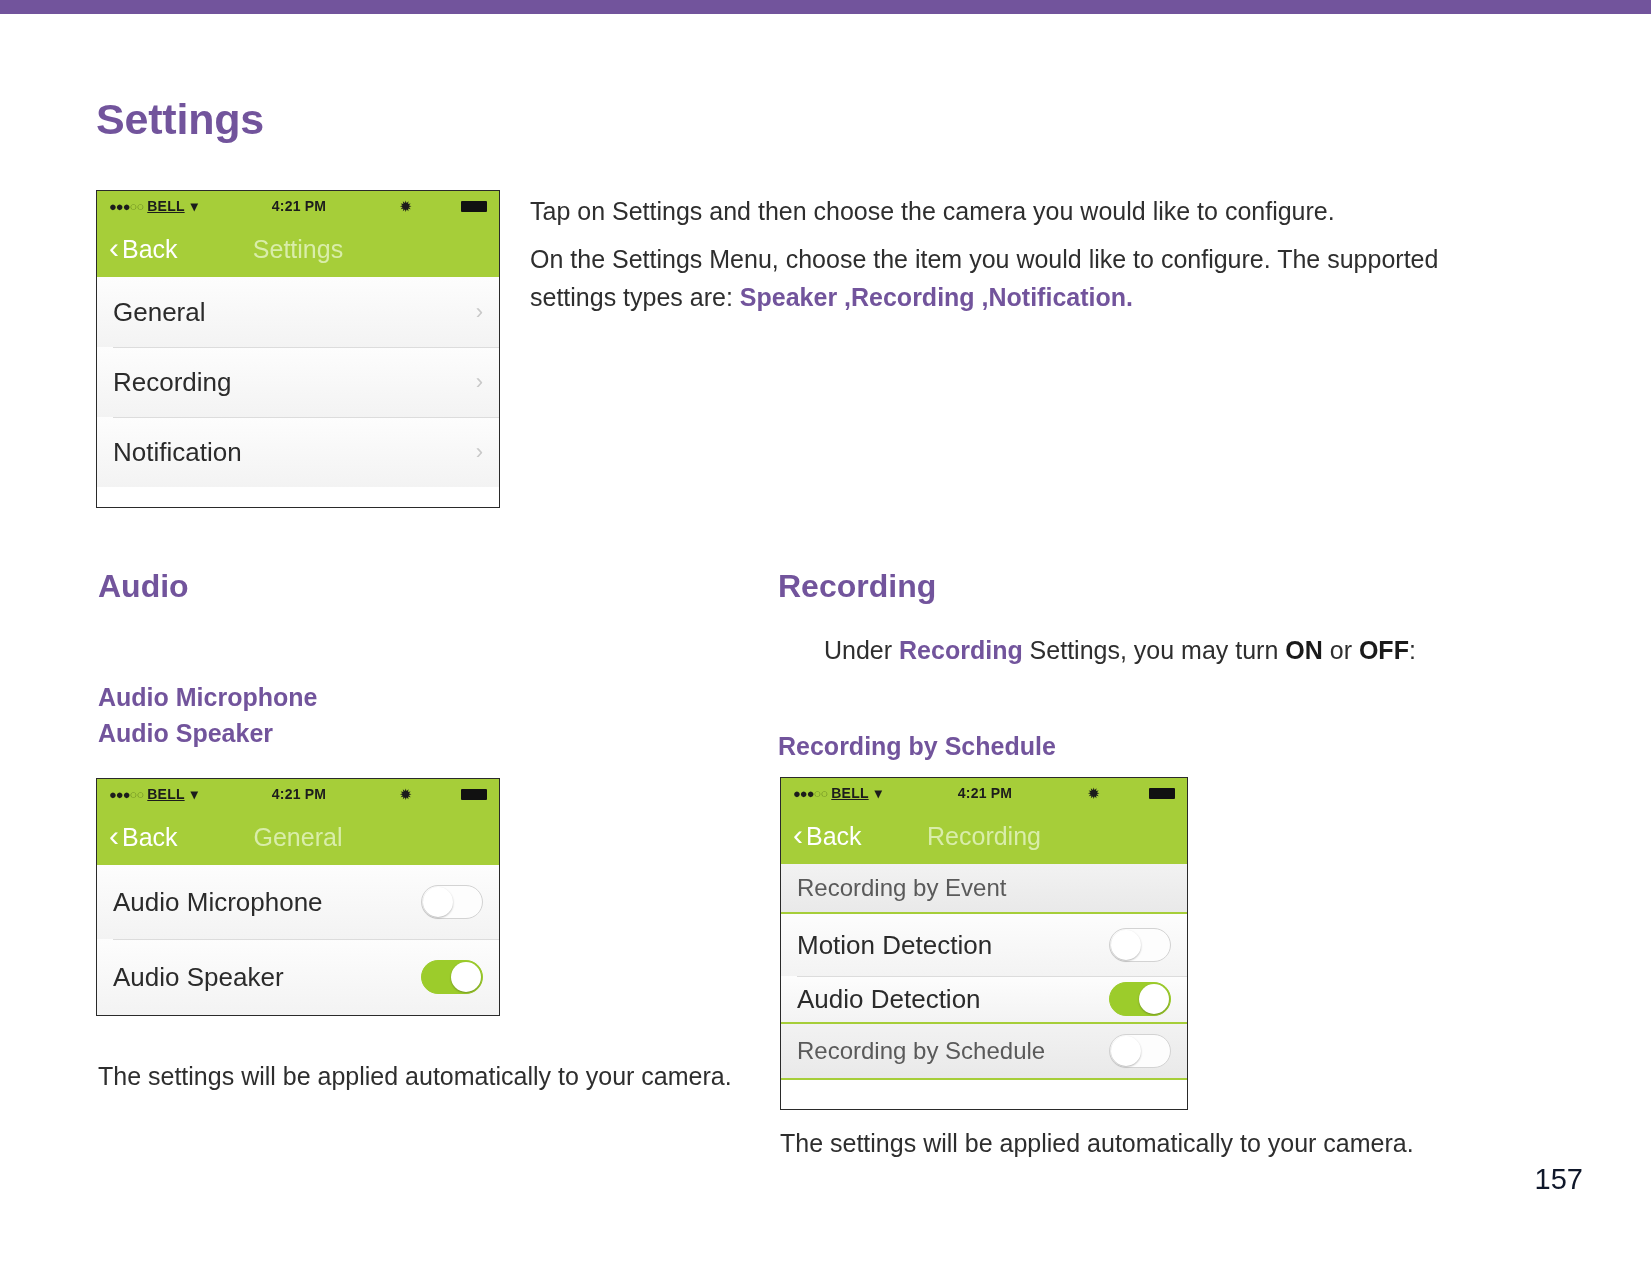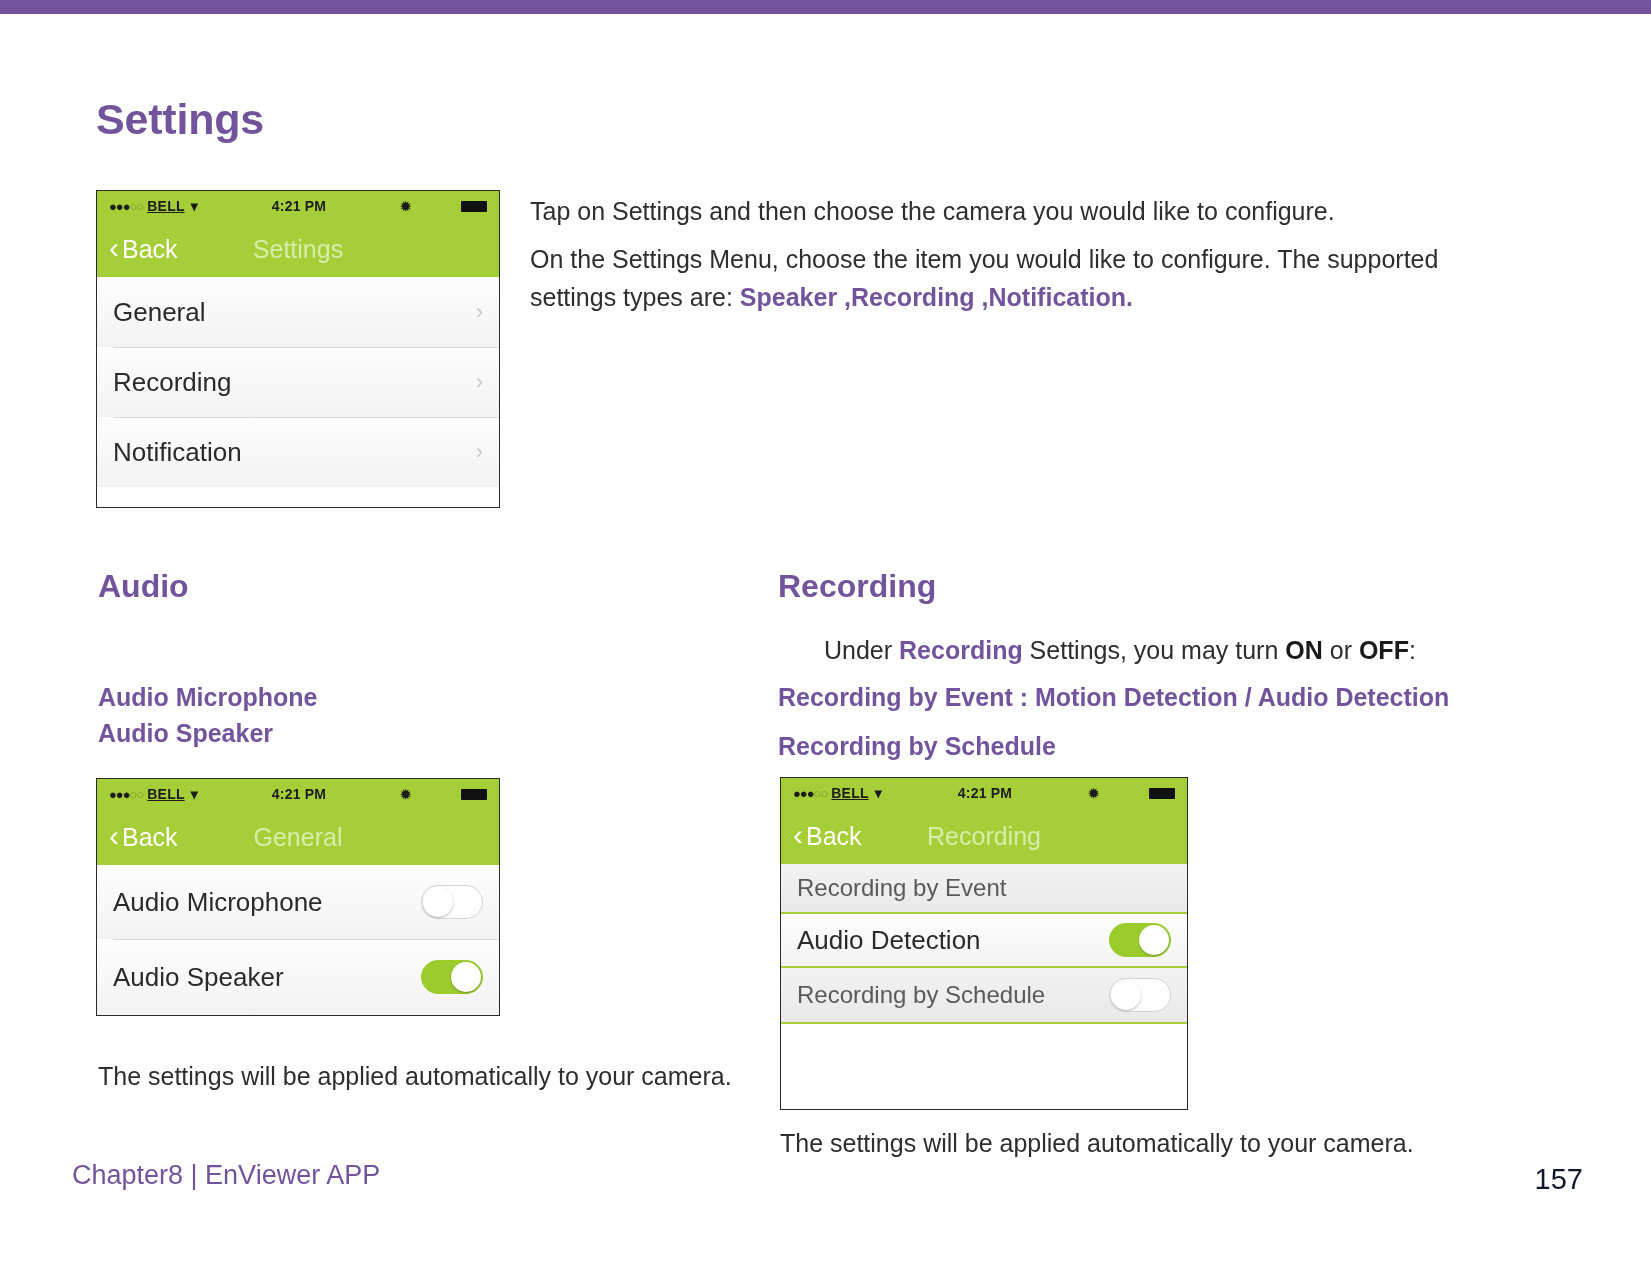--- a/index.html
+++ b/index.html
@@ -310,21 +310,20 @@
             <span class="knob"></span>
           </span>
       </div>
     </div>
   </div>
 
   <div class="para" id="audio-note">The settings will be applied automatically to your camera.</div>
 
   <div class="sec-heading" id="head-recording">Recording</div>
   <div class="para" id="rec-under"><span>Under </span><span class="accent">Recording</span><span> Settings, you may turn </span><span class="bold">ON</span><span> or </span><span class="bold">OFF</span><span>:</span></div>
-  <div class="accent-line" id="rec-item-1">Recording by Event : Motion Detection / Audio Detection</div>
   <div class="accent-line" id="rec-item-2">Recording by Schedule</div>
 
   <div class="phone" id="phone-recording">
     <div class="phone-statusbar">
       <span class="sb-left">
         <span class="sb-dots"><span>●●●</span><span class="hollow">○○</span></span>
         <span class="sb-carrier">BELL</span>
         <span class="sb-wifi">▾</span>
       </span>
       <span class="sb-center">4:21 PM</span>
@@ -338,33 +337,38 @@
       <span class="nav-back">
         <span class="nav-chevron">‹</span>
         <span>Back</span>
       </span>
       <span class="nav-title">Recording</span>
     </div>
     <div class="phone-list">
       <div class="phone-section first">
         <span>Recording by Event</span>
       </div>
-      <div class="phone-row" style="height:52px">
+      <div class="phone-row" style="height:62px">
+        <span class="row-label">Motion Detection</span>
+        <span class="toggle off">
+            <span class="knob"></span>
+          </span>
+      </div>
+      <div class="phone-row" style="height:46px">
         <span class="row-label">Audio Detection</span>
         <span class="toggle on">
             <span class="knob"></span>
           </span>
       </div>
       <div class="phone-section">
         <span>Recording by Schedule</span>
         <span class="toggle off">
             <span class="knob"></span>
           </span>
       </div>
     </div>
   </div>
 
   <div class="para" id="rec-note">The settings will be applied automatically to your camera.</div>
 
-  <div class="footer-chapter">Chapter8  |  EnViewer APP</div>
   <div class="footer-page">157</div>
 
 </div>
 
 </body></html>

